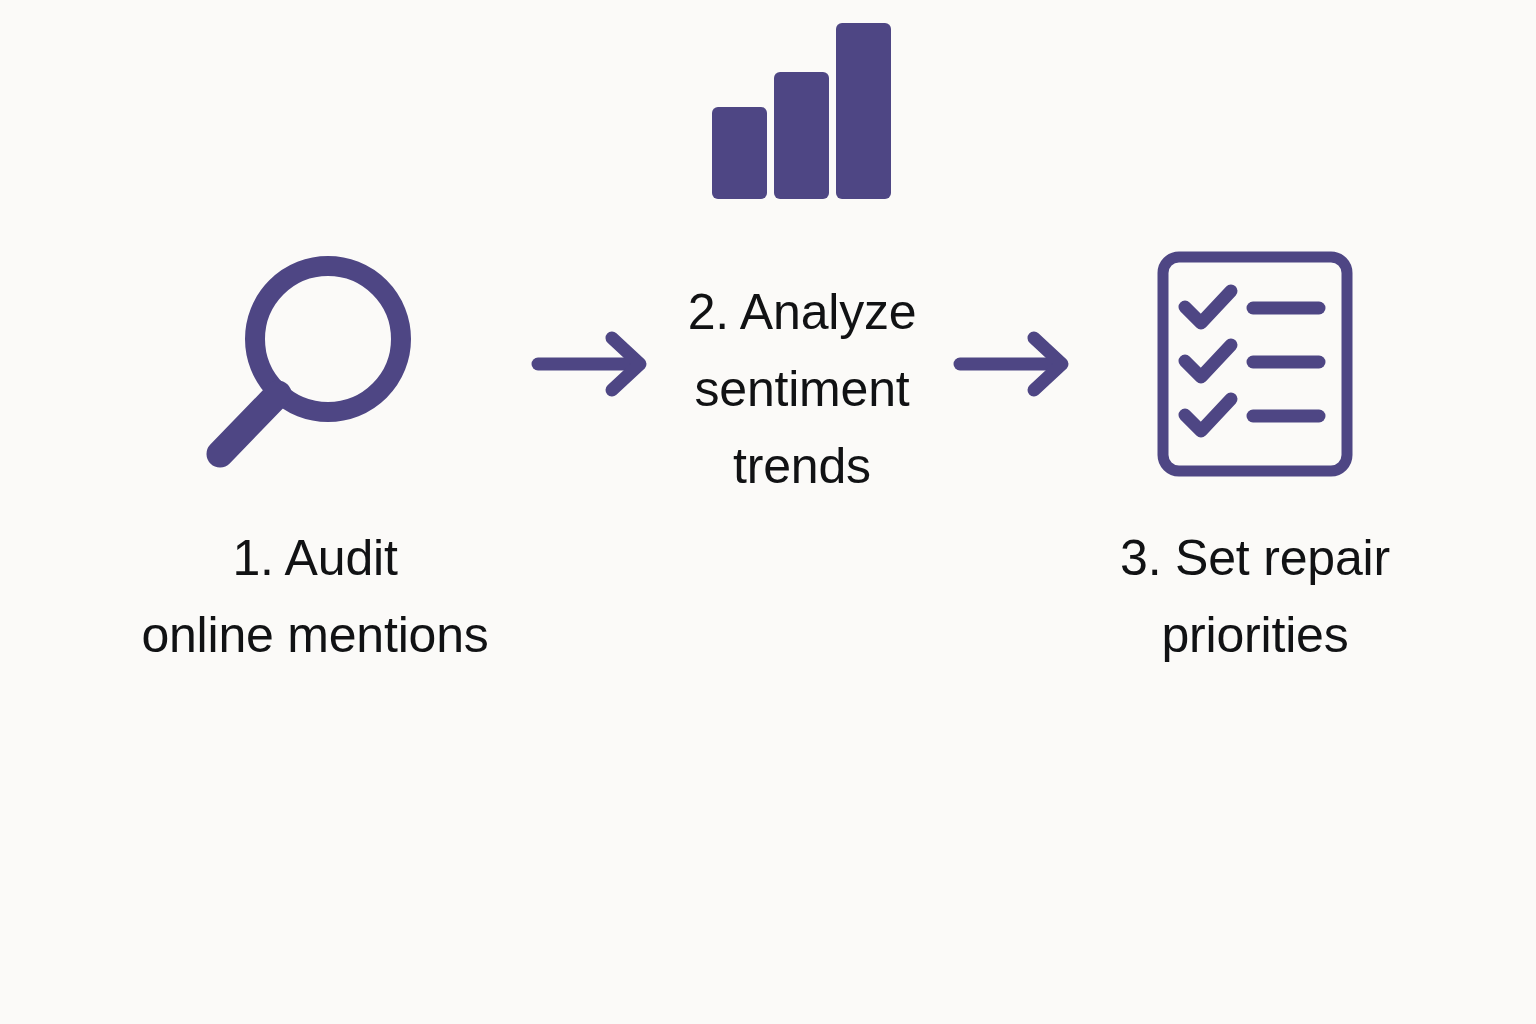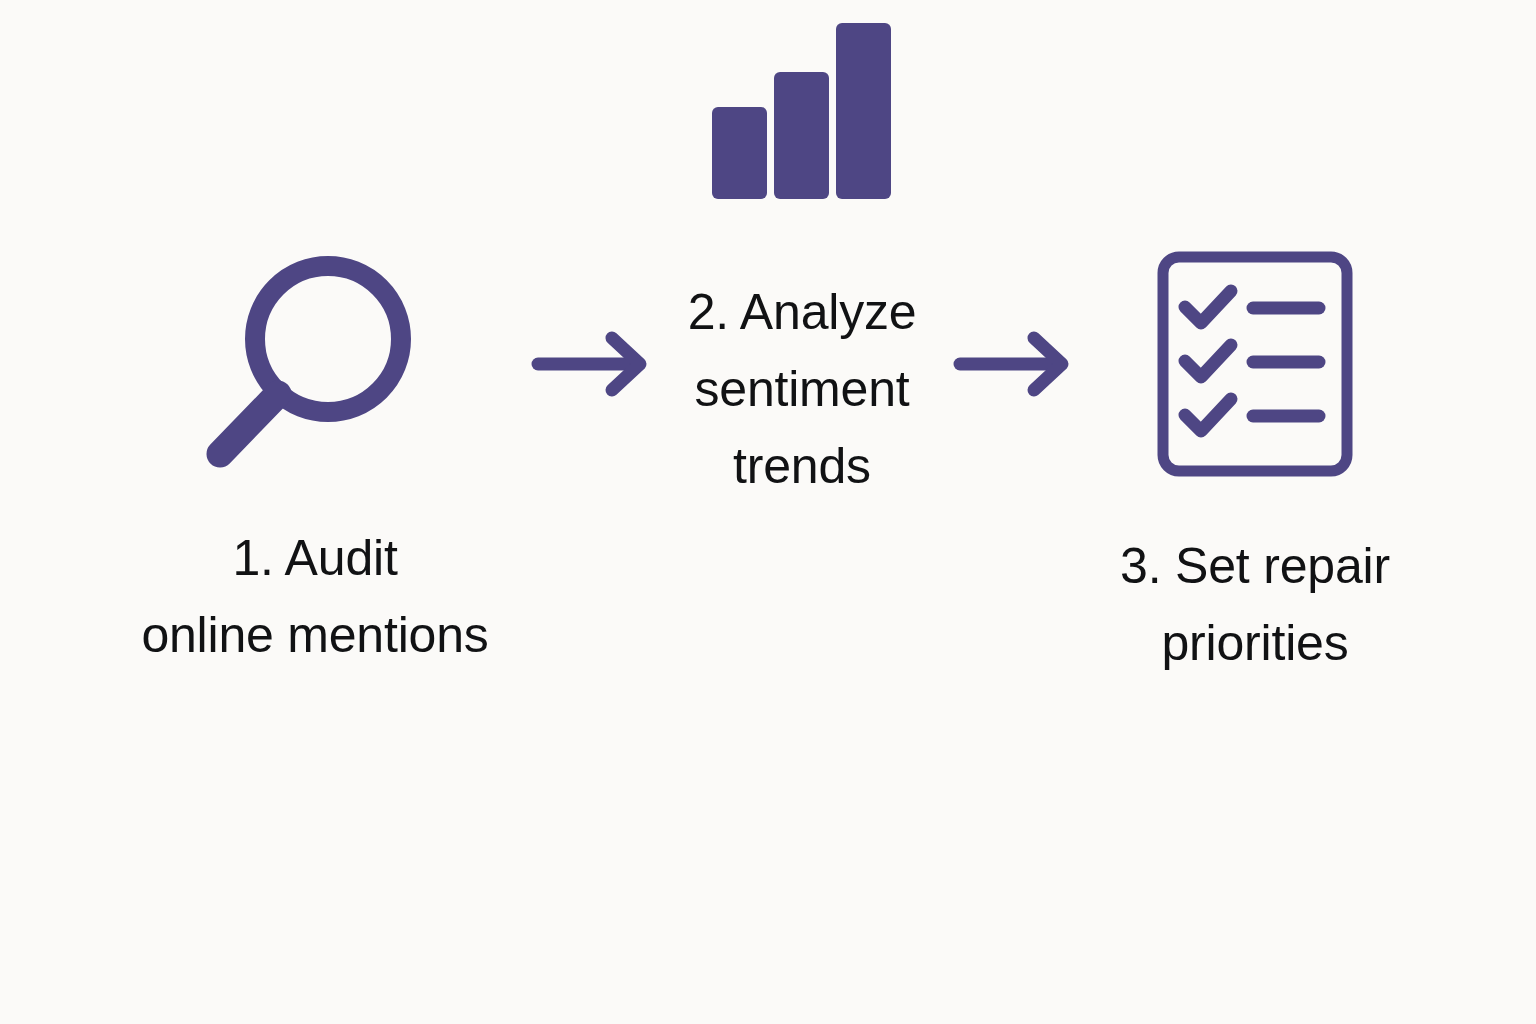--- a/index.html
+++ b/index.html
@@ -28,21 +28,21 @@
 
   
   .step {
     display: flex;
     flex-direction: column;
     align-items: center;
     box-sizing: border-box;
   }
   .step-1 { width: 430px; padding-top: 246px; }
   .step-2 { width: 300px; }
-  .step-3 { width: 362px; padding-top: 246px; gap: 8px; }
+  .step-3 { width: 362px; padding-top: 246px; }
 
   .icon-slot {
     height: 236px;
     display: flex;
     align-items: center;
     justify-content: center;
   }
   .step-1 .icon-slot { width: 230px; }
   .step-2 .icon-slot { width: 200px; }
   .step-3 .icon-slot { width: 200px; }

